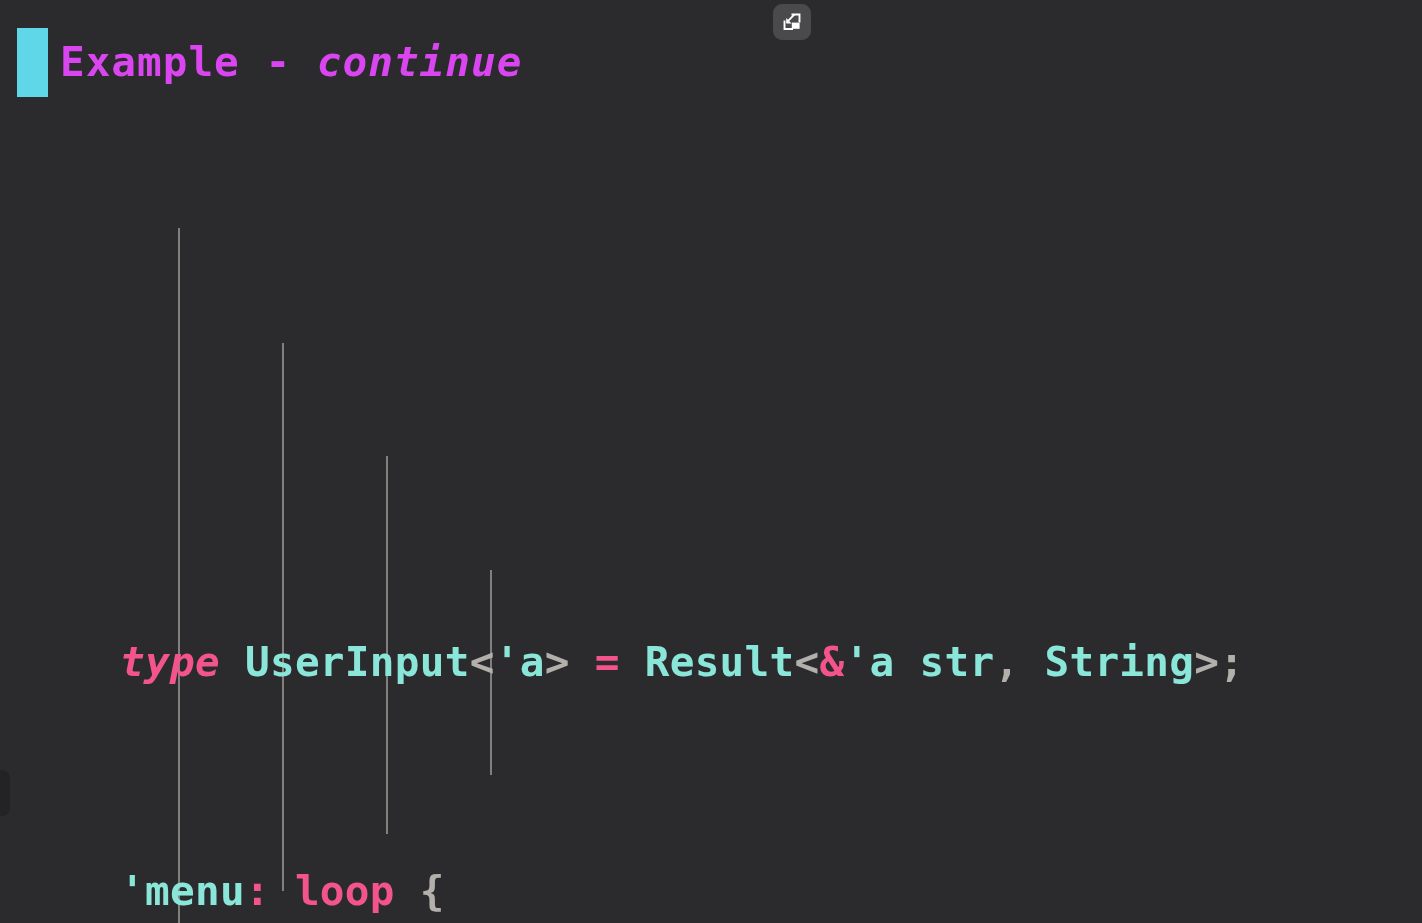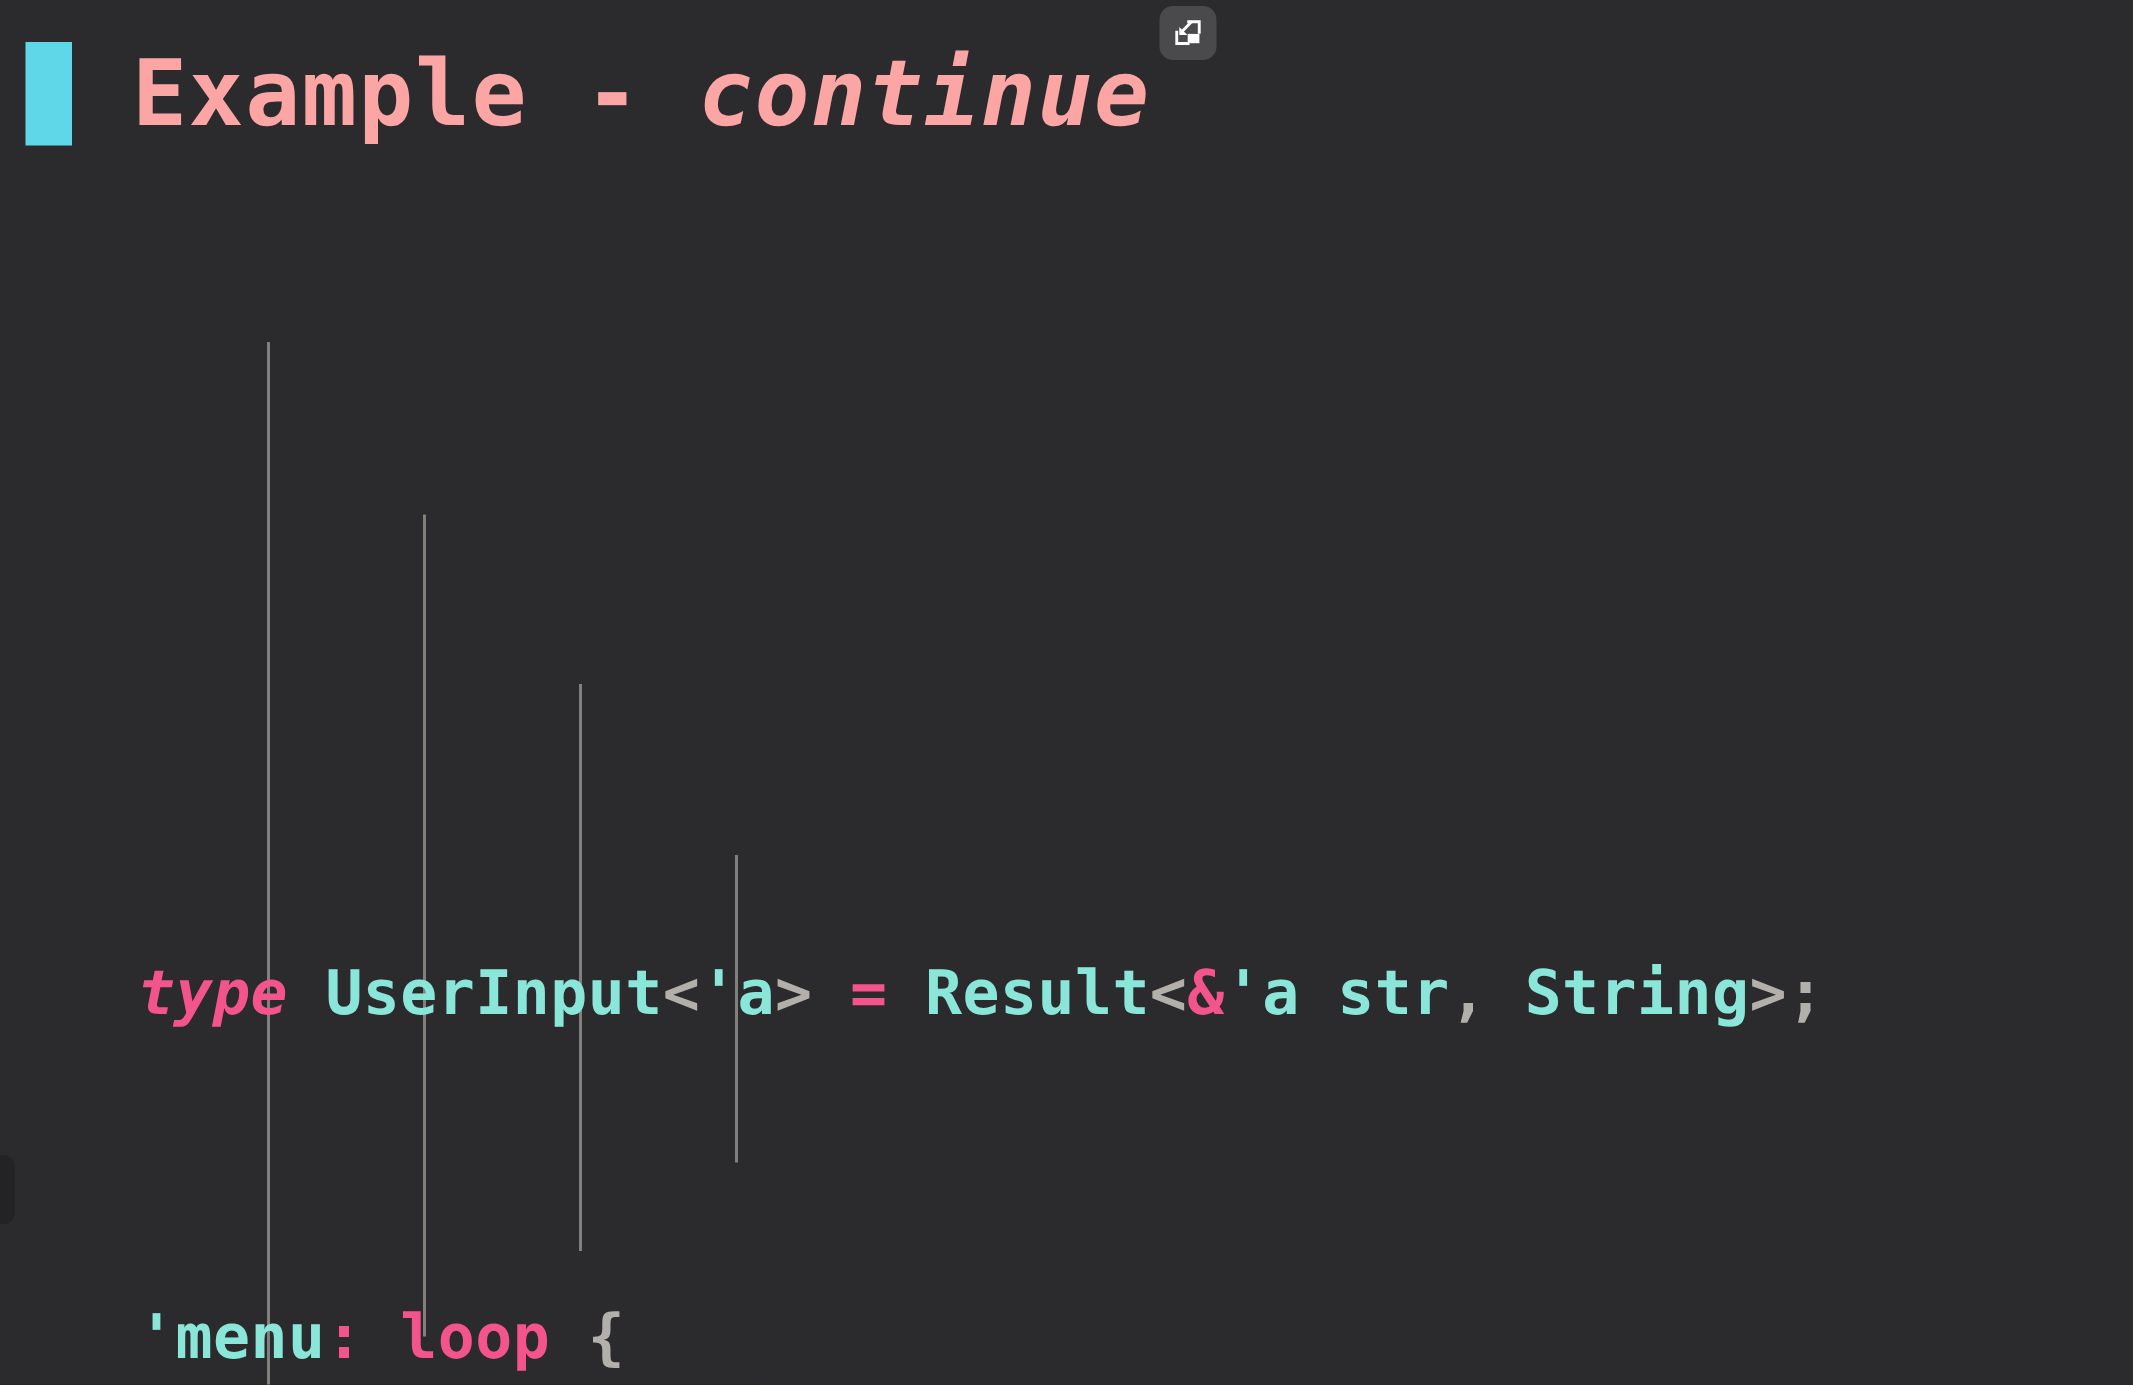--- a/index.html
+++ b/index.html
@@ -59,24 +59,24 @@
     align-items: center;
     height: 80px;
   }
   .title-bar-accent {
     width: 31px;
     height: 69px;
     background: #5fd7e8;
     flex: 0 0 auto;
   }
   .title-text {
-    margin-left: 40px;
-    font-size: 61px;
+    margin-left: 12px;
+    font-size: 41px;
     line-height: 1;
-    color: #fca5a5;
+    color: #d946ef;
     white-space: pre;
     letter-spacing: 1px;
   }
   .title-text .bold { font-weight: 700; }
   .title-text .ital { font-style: italic; font-weight: 700; }
 
   
   #code {
     position: absolute;
     left: 0;
@@ -84,21 +84,21 @@
     width: 1422px;
     font-size: 41px;
     line-height: 57.3px;
     white-space: pre;
     font-weight: 700;
     letter-spacing: 0.3px;
   }
   .line {
     position: relative;
     height: 57.3px;
-    padding-left: 92px;
+    padding-left: 120px;
   }
   
   .kw   { color: #f2548b; }
   .kwi  { color: #f2548b; font-style: italic; }
   .ty   { color: #8ae6d8; }
   .lt   { color: #8ae6d8; }
   .pu   { color: #b3b0ab; }
 
   
   .guide {

